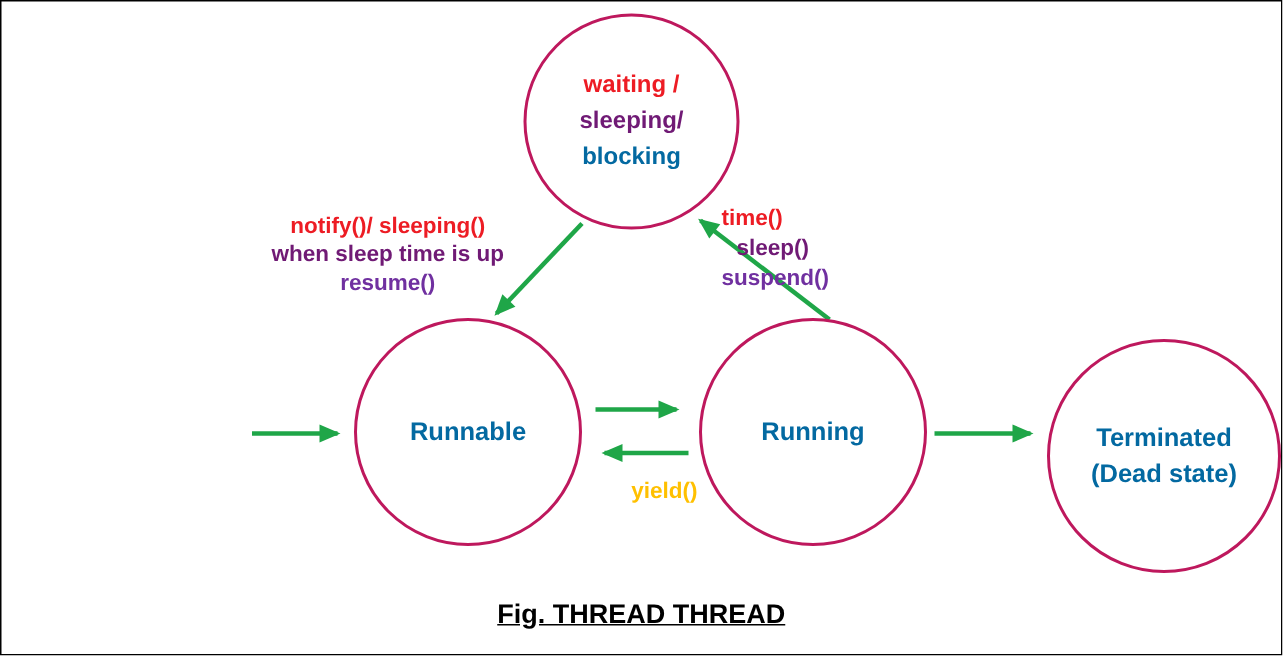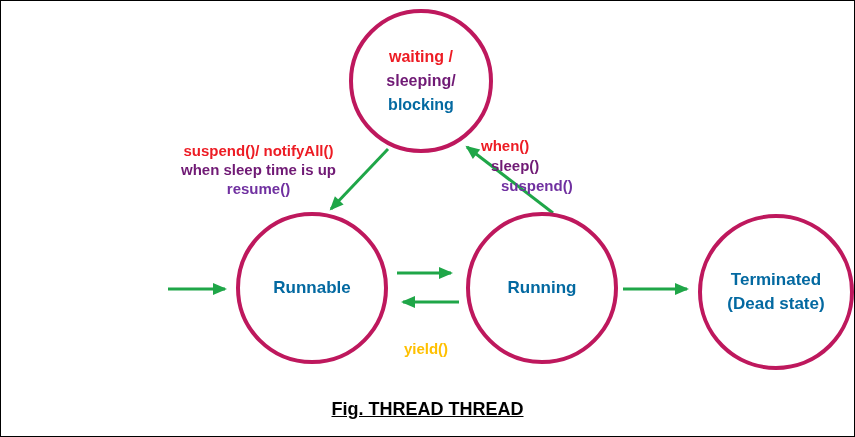--- a/index.html
+++ b/index.html
@@ -15,35 +15,35 @@
   }
   .arrows {
     position: absolute;
     left: 0; top: 0;
     width: 855px; height: 437px;
     pointer-events: none;
   }
   .circle {
     position: absolute;
     box-sizing: border-box;
-    border: 4px solid #be185d;
+    border: 2px solid #be185d;
     border-radius: 50%;
     background: #fff;
     display: flex;
     flex-direction: column;
     align-items: center;
     justify-content: center;
     text-align: center;
     font-weight: bold;
   }
   .state-waiting   { left: 348px; top: 8px;   width: 144px; height: 144px; font-size: 16px; line-height: 24px; }
   .state-new       { left: 6px;   top: 209px; width: 158px; height: 156px; font-size: 17px; }
   .state-runnable  { left: 235px; top: 211px; width: 152px; height: 152px; font-size: 17px; }
   .state-running   { left: 465px; top: 211px; width: 152px; height: 152px; font-size: 17px; text-align: right; }
-  .state-terminated{ left: 697px; top: 213px; width: 156px; height: 156px; font-size: 17px; line-height: 24px; }
+  .state-terminated{ left: 697px; top: 225px; width: 156px; height: 156px; font-size: 17px; line-height: 24px; }
   .green  { color: #0369a1; }
   .red    { color: #ed1c24; }
   .blue   { color: #701a75; }
   .purple { color: #7030a0; }
   .gold   { color: #ffc000; }
   .edge-label {
     position: absolute;
     font-weight: bold;
     font-size: 15px;
     white-space: nowrap;
@@ -52,25 +52,25 @@
     left: 150px; top: 140px;
     width: 215px;
     text-align: center;
     line-height: 19px;
   }
   .right-labels {
     left: 480px; top: 135px;
     line-height: 20px;
   }
   .right-labels .indent1 { margin-left: 10px; }
-  .right-labels .indent2 { margin-left: 20px; }
+  .right-labels .indent2 { }
   .yield-label {
-    left: 386px; top: 339px;
+    left: 386px; top: 318px;
     width: 78px;
-    text-align: center;
+    text-align: right;
   }
   .fig-title {
     position: absolute;
     left: 0; right: 0; top: 398px;
     text-align: center;
     font-size: 18px;
     font-weight: bold;
     text-decoration: underline;
     color: #000;
   }
@@ -108,27 +108,27 @@
   <div class="circle state-running">
     <div class="green">Running</div>
   </div>
 
   <div class="circle state-terminated">
     <div class="green">Terminated</div>
     <div class="green">(Dead state)</div>
   </div>
 
   <div class="edge-label left-labels">
-    <div class="red">suspend()/ notifyAll()</div>
+    <div class="red">notify()/ sleeping()</div>
     <div class="blue">when sleep time is up</div>
     <div class="purple">resume()</div>
   </div>
 
   <div class="edge-label right-labels">
-    <div class="red">when()</div>
+    <div class="red">time()</div>
     <div class="blue indent1">sleep()</div>
     <div class="purple indent2">suspend()</div>
   </div>
 
   <div class="edge-label yield-label gold">yield()</div>
 
   <div class="fig-title">Fig. THREAD THREAD</div>
 
 </div>
 

